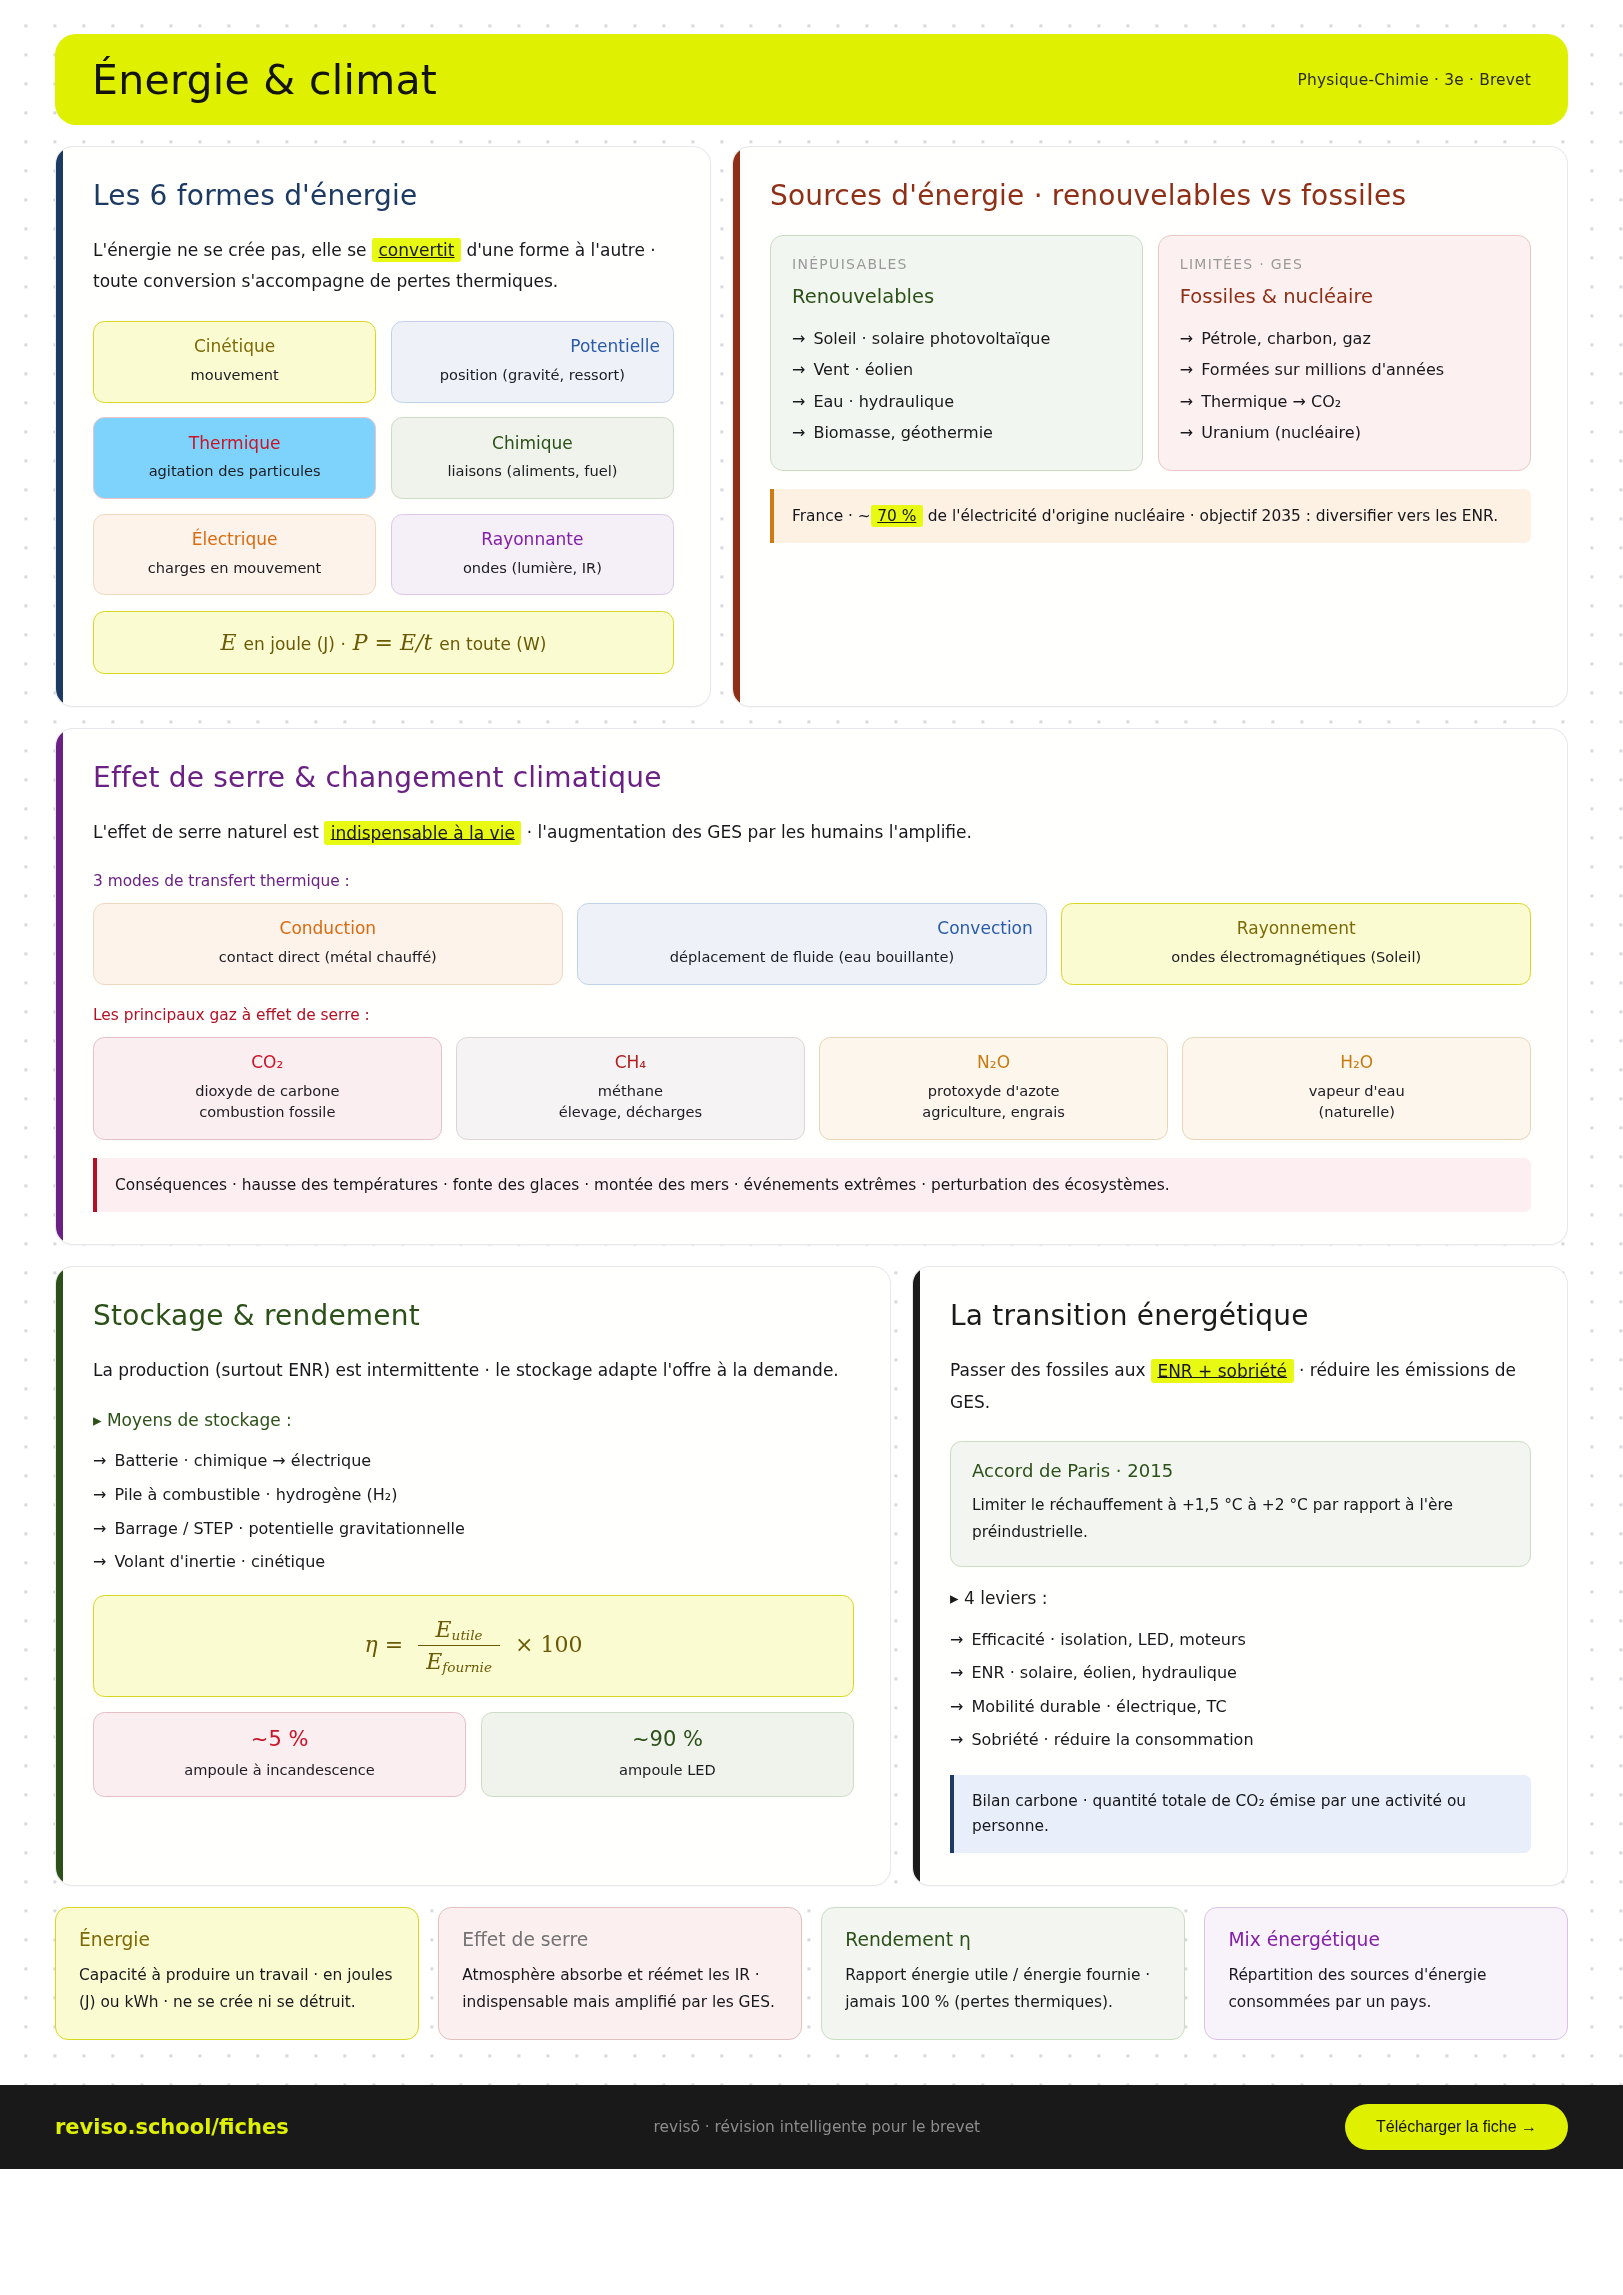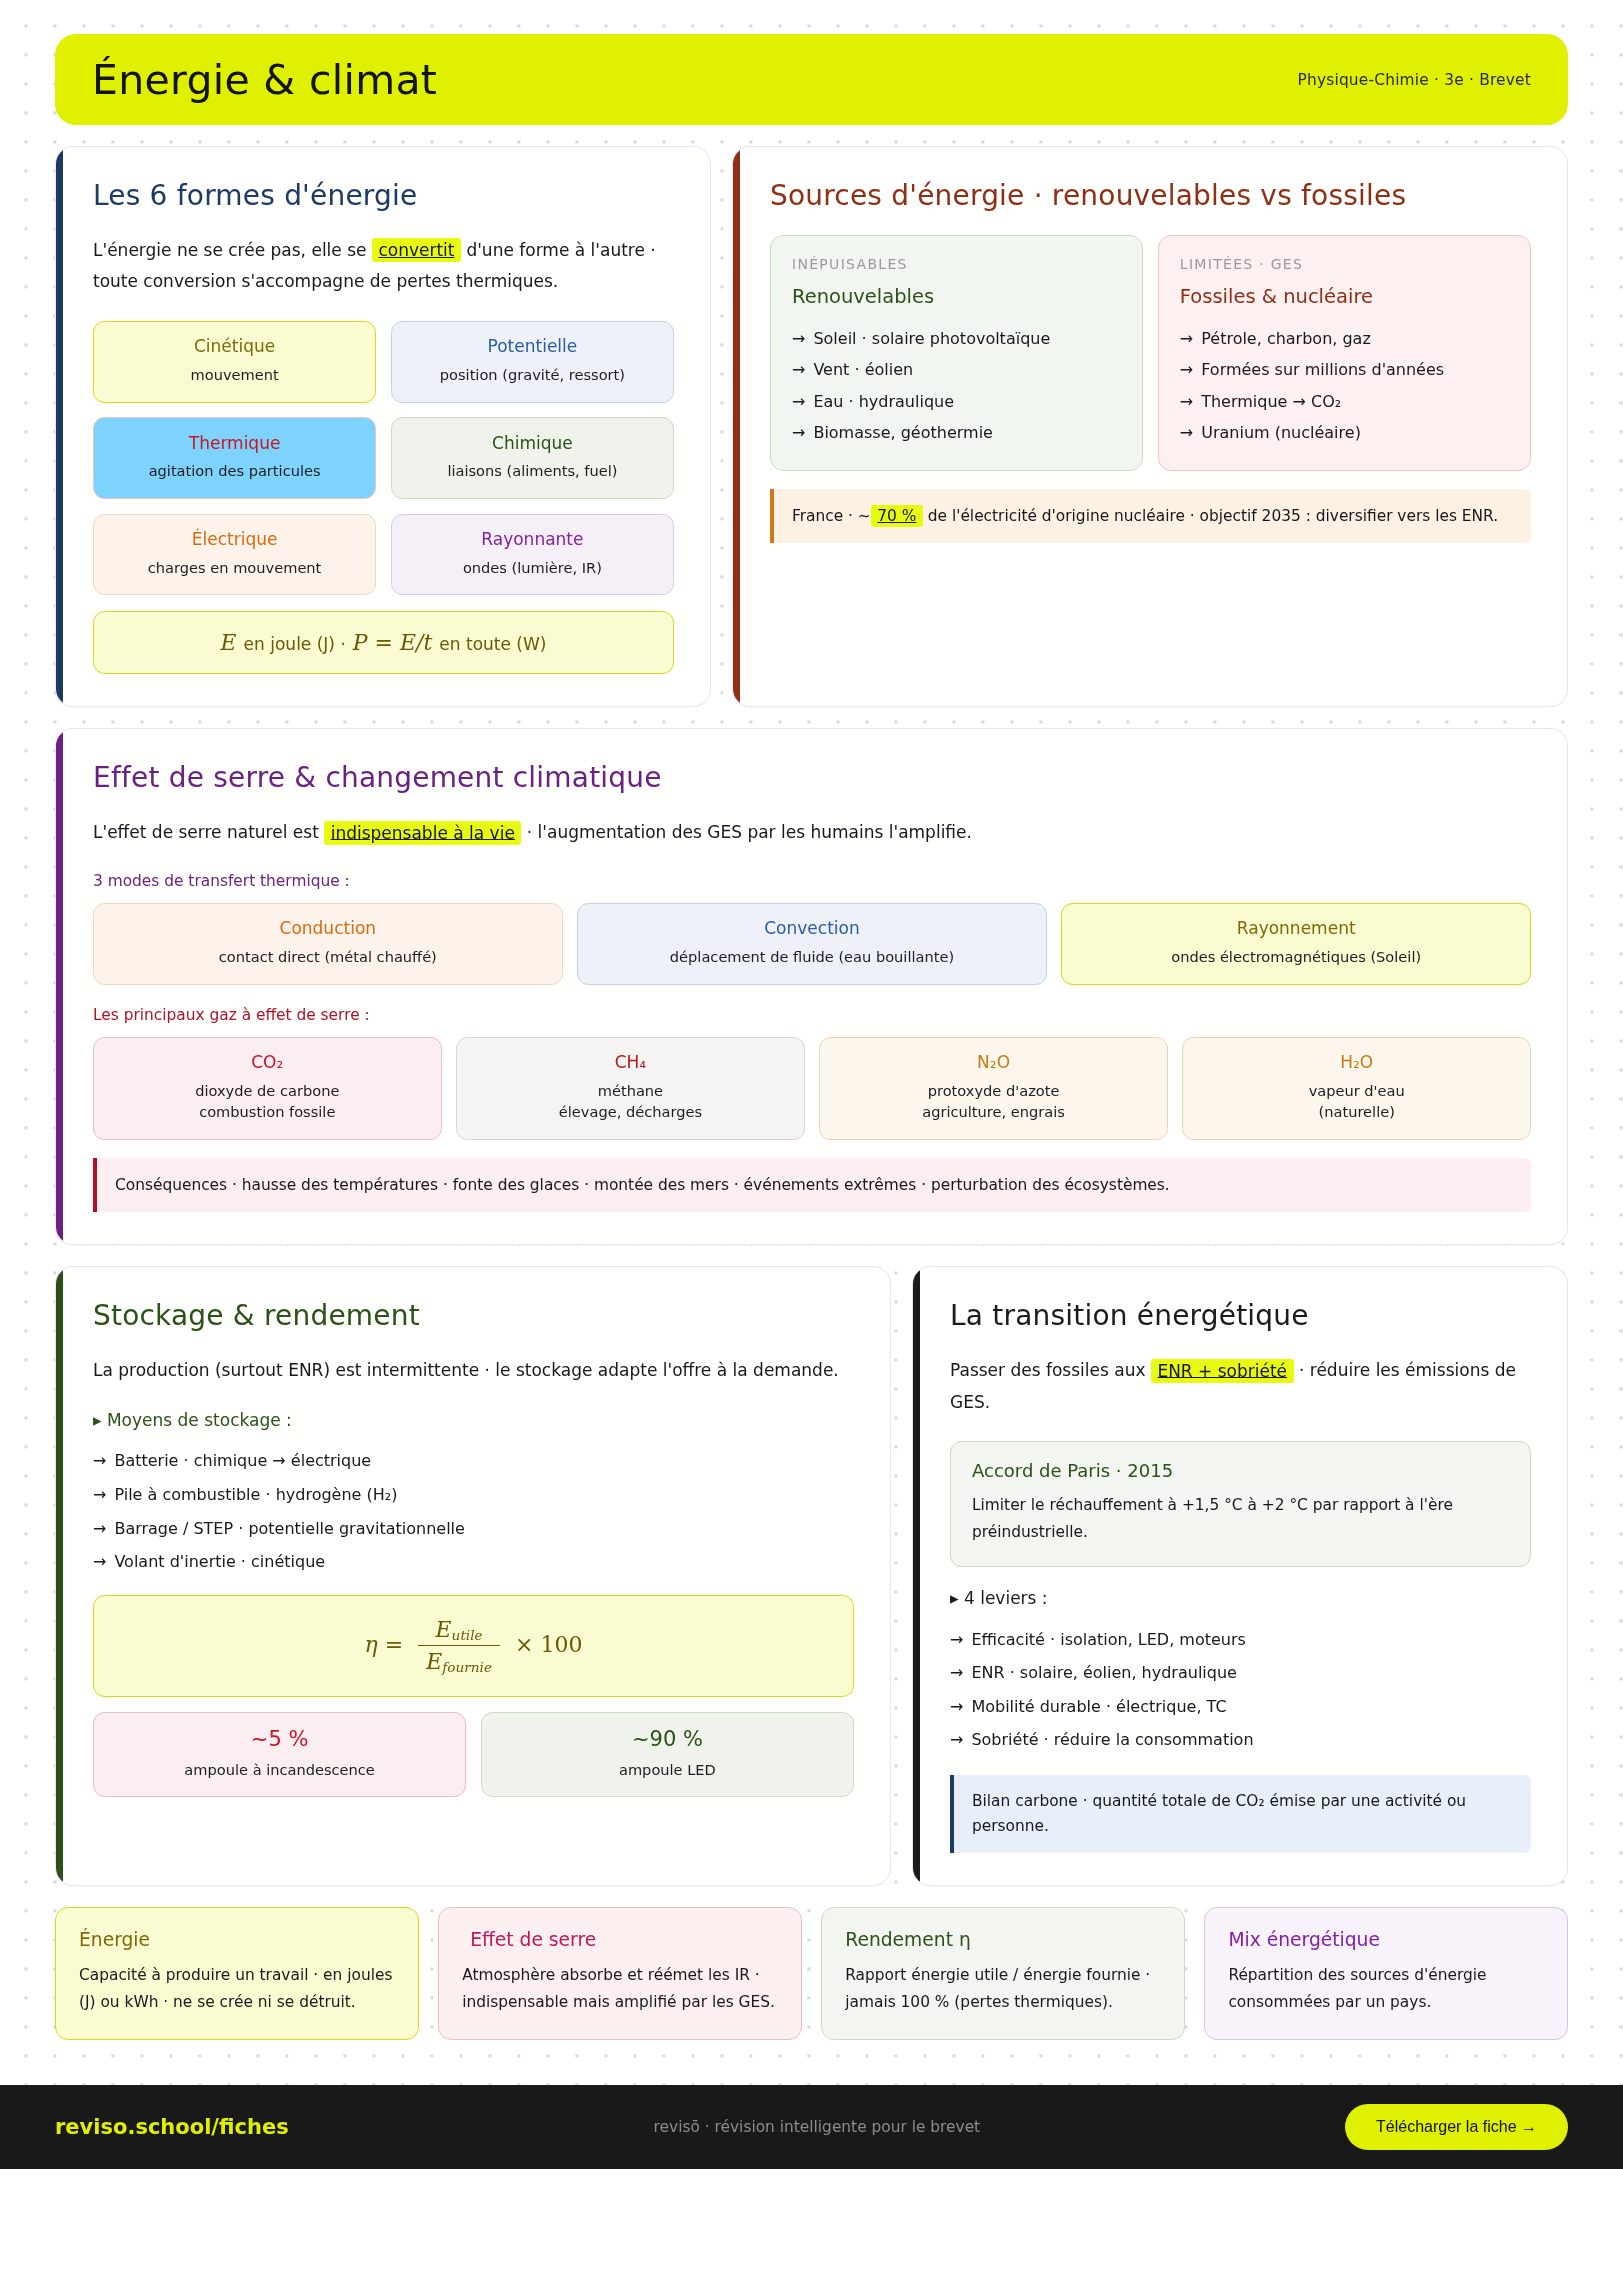--- a/index.html
+++ b/index.html
@@ -106,21 +106,21 @@
     text-align: center;
     border: 1.1px solid #ddd;
     background: #fafafa;
   }
   .tile-name { font-size: 17px; margin-bottom: 7.3px; }
   .tile-desc { font-size: 14.6px; color: #1c1c22; line-height: 1.5; }
 
   .tile.y  { background: #fbfbd2; border-color: #d8d81e; }
   .tile.y .tile-name { color: #7d6a07; }
   .tile.b  { background: #eef2f8; border-color: #c2d2e6; }
-  .tile.b .tile-name { color: #2a5ba8; }
+  .tile.b .tile-name { color: #2a5ba8; text-align: right; }
   .tile.r  { background: #7dd3fc; border-color: #eec3c6; }
   .tile.r .tile-name { color: #c81427; }
   .tile.g  { background: #eff3ec; border-color: #ccdbc5; }
   .tile.g .tile-name { color: #2c5118; }
   .tile.o  { background: #fdf3ea; border-color: #eed8c0; }
   .tile.o .tile-name { color: #d96a10; }
   .tile.p  { background: #f5eff8; border-color: #dcc8e6; }
   .tile.p .tile-name { color: #8420a8; }
   .tile.n  { background: #f5f3f3; border-color: #ddd5d5; }
   .tile.n .tile-name { color: #b02020; }
@@ -227,21 +227,21 @@
   .gloss {
     border-radius: 13px;
     padding: 21px 23px 23px 23px;
     border: 1.3px solid #ddd;
   }
   .gloss-term { font-size: 18.7px; margin-bottom: 11.4px; }
   .gloss-def  { font-size: 15.4px; line-height: 1.75; color: #18181d; }
   .gloss.gy { background: #fbfbd2; border-color: #d8d81e; }
   .gloss.gy .gloss-term { color: #7d6a07; }
   .gloss.gr { background: #fbeff0; border-color: #e3c0c0; }
-  .gloss.gr .gloss-term { color: #be185d; margin-left: 8px; }
+  .gloss.gr .gloss-term { color: #737373; }
   .gloss.gg { background: #f2f5f0; border-color: #cadcc2; }
   .gloss.gg .gloss-term { color: #2c5118; }
   .gloss.gp { background: #f8f2fa; border-color: #d9c4e4; }
   .gloss.gp .gloss-term { color: #8420a8; }
 
   
   .footer {
     margin-top: 45px;
     background: #19191a;
     height: 84px;

